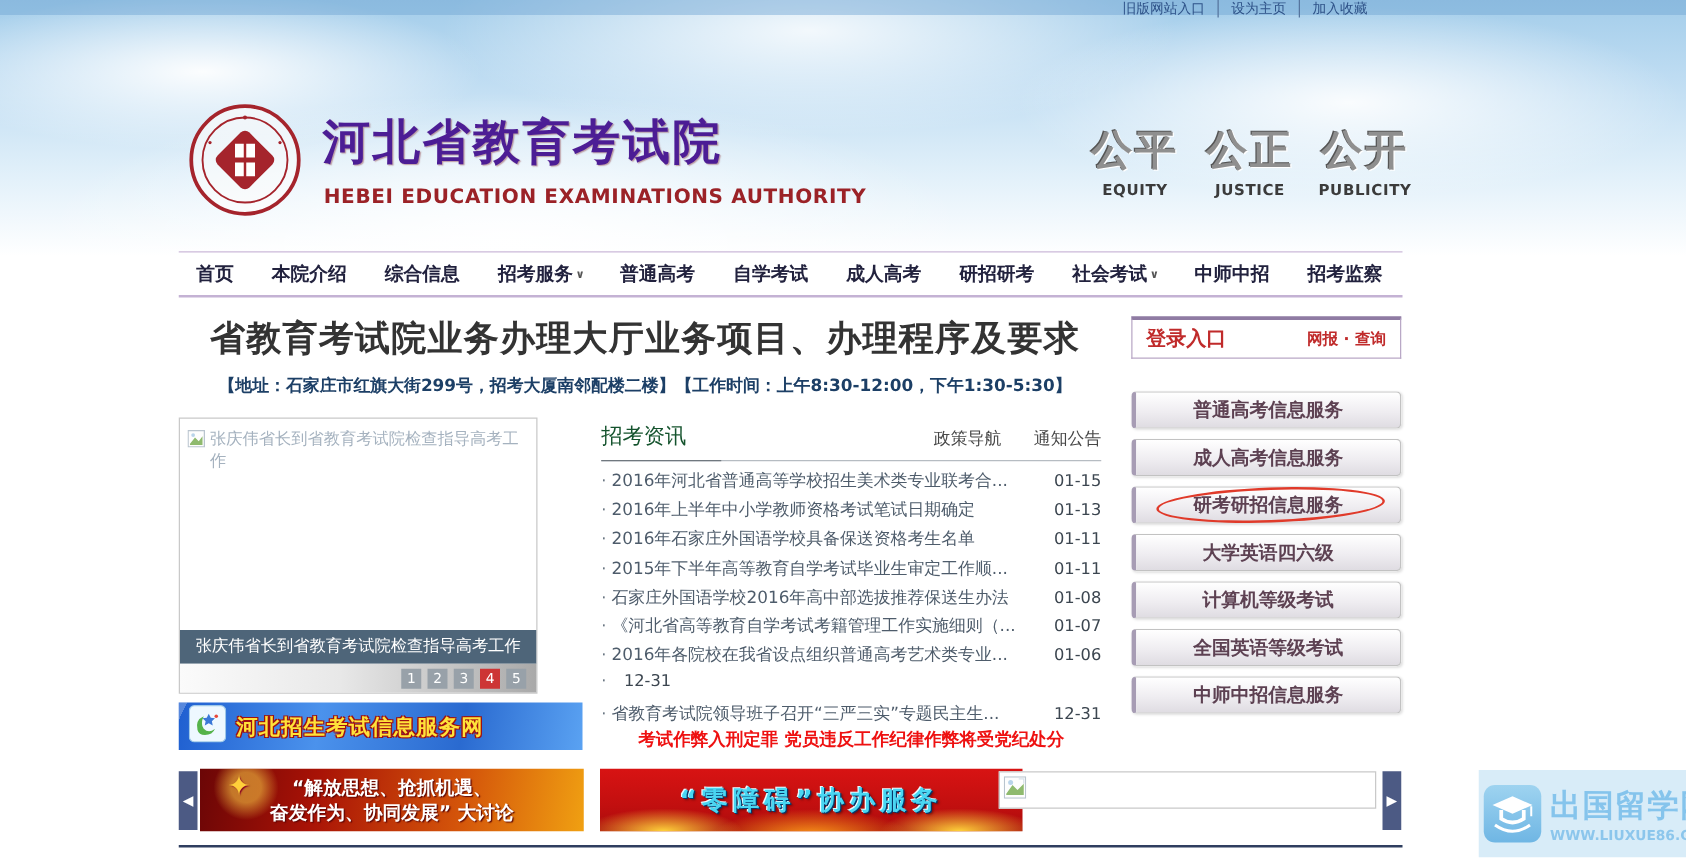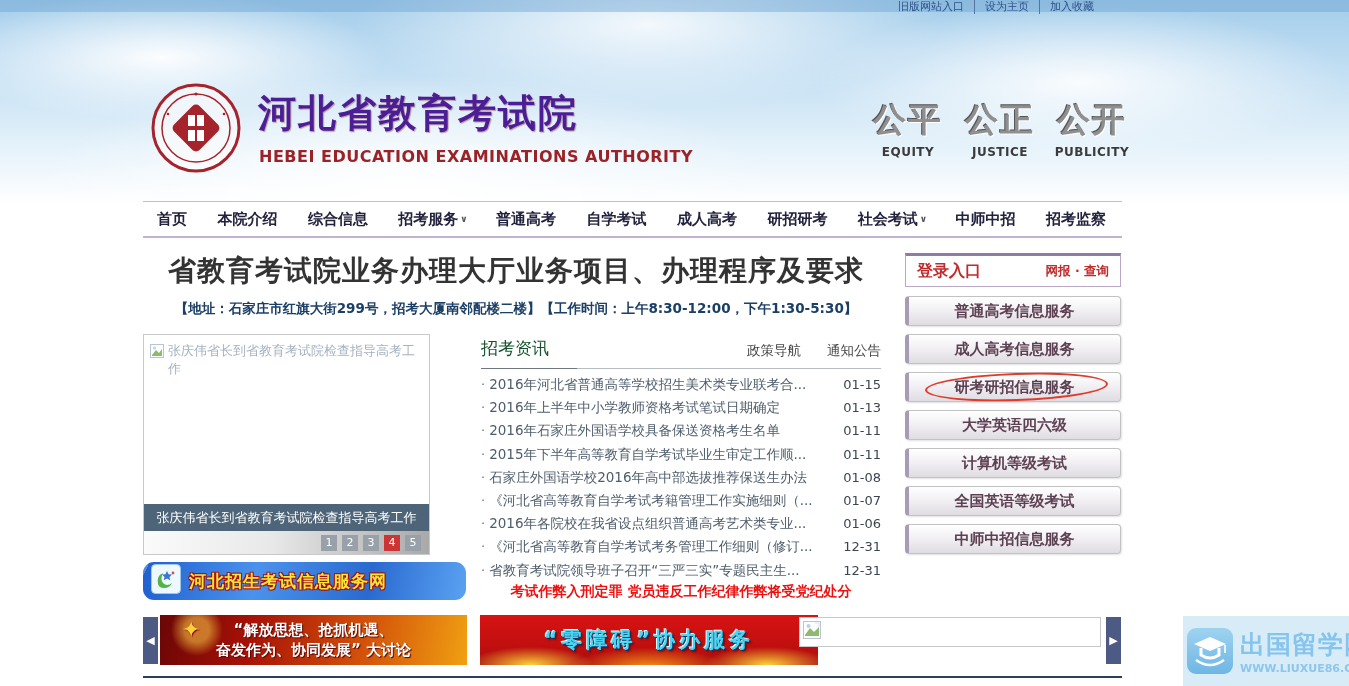--- a/index.html
+++ b/index.html
@@ -82,38 +82,38 @@
   .news-dot { color:#6a7682; font-size:13px; margin-right:4px; }
   .news-title { flex:1; font-size:13.5px; color:#4e5c6b; white-space:nowrap; overflow:hidden; cursor:pointer; }
   .news-date { font-size:13px; color:#3c4650; margin-left:10px; }
 
   .warning { position:absolute; left:481px; top:583px; width:400px; text-align:center;
     font-size:14px; font-weight:bold; color:#ee1111; white-space:nowrap; }
 
   
   .sidebar { position:absolute; left:905px; top:253px; width:216px; }
   .login-box { height:34px; border:1px solid #b9a8c6; border-top:3px solid #8f7ba3; background:#fff;
-    display:flex; align-items:center; justify-content:space-between; padding:0 11px; margin-bottom:9px; }
+    display:flex; align-items:center; justify-content:space-between; padding:0 11px; margin-bottom:26px; }
   .login-label { font-size:16px; font-weight:bold; color:#c02b2b; cursor:pointer; }
   .login-links { font-size:12.5px; font-weight:bold; color:#c02b2b; cursor:pointer; }
   .side-btn { position:relative; height:30px; margin-bottom:8px; border:1px solid #c2c2c2;
     border-left:4px solid #a79cb4; border-radius:4px;
     background:linear-gradient(180deg,#ffffff 0%,#efedf1 55%,#dfdce2 100%);
     box-shadow:1px 1px 2px rgba(0,0,0,.12);
     font-size:15px; font-weight:bold; color:#5d4152; text-align:center; line-height:28px;
     cursor:pointer; white-space:nowrap; }
   .side-btn.circled::after { content:""; position:absolute; left:16px; right:12px; top:0; bottom:0;
     border:2px solid #e03a2a; border-radius:50%; transform:rotate(-2deg); pointer-events:none; }
 
   
   .service-banner { position:absolute; left:143px; top:562px; width:323px; height:38px;
     background:
       linear-gradient(115deg, rgba(255,255,255,.25) 0 6px, rgba(255,255,255,0) 6px 26px),
       linear-gradient(100deg,#1f5fd0 0%,#4b92ec 35%,#2a6ad0 70%,#5aa2f2 100%);
-    display:flex; align-items:center; gap:8px; padding:0 8px; cursor:pointer;border-radius:11px; }
+    display:flex; align-items:center; gap:8px; padding:0 8px; cursor:pointer; }
   .service-text { font-size:17px; font-weight:bold; color:#ffe23a; letter-spacing:1px;
     text-shadow:1px 1px 0 #a01010,-1px -1px 0 #a01010,1px -1px 0 #a01010,-1px 1px 0 #a01010; white-space:nowrap; }
 
   
   .arrow-btn { position:absolute; top:617px; width:15px; height:47px; background:#4c5a84;
     color:#fff; font-size:11px; display:flex; align-items:center; justify-content:center; cursor:pointer; }
   .arrow-left { left:143px; } .arrow-right { left:1106px; }
   .banner1 { position:absolute; left:160px; top:615px; width:307px; height:50px;
     background:
       radial-gradient(circle at 12% 30%, rgba(255,210,70,.55) 0 12px, rgba(255,210,70,0) 26px),
@@ -290,21 +290,20 @@
         </div>
 
         <div class="news-row">
           <span class="news-dot">·</span>
           <a class="news-title">2016年各院校在我省设点组织普通高考艺术类专业...</a>
           <span class="news-date">01-06</span>
         </div>
 
         <div class="news-row">
           <span class="news-dot">·</span>
-          <a class="news-title">《河北省高等教育自学考试考务管理工作细则（修订...</a>
           <span class="news-date">12-31</span>
         </div>
 
         <div class="news-row">
           <span class="news-dot">·</span>
           <a class="news-title">省教育考试院领导班子召开“三严三实”专题民主生...</a>
           <span class="news-date">12-31</span>
         </div>
       </div>
   </div>

